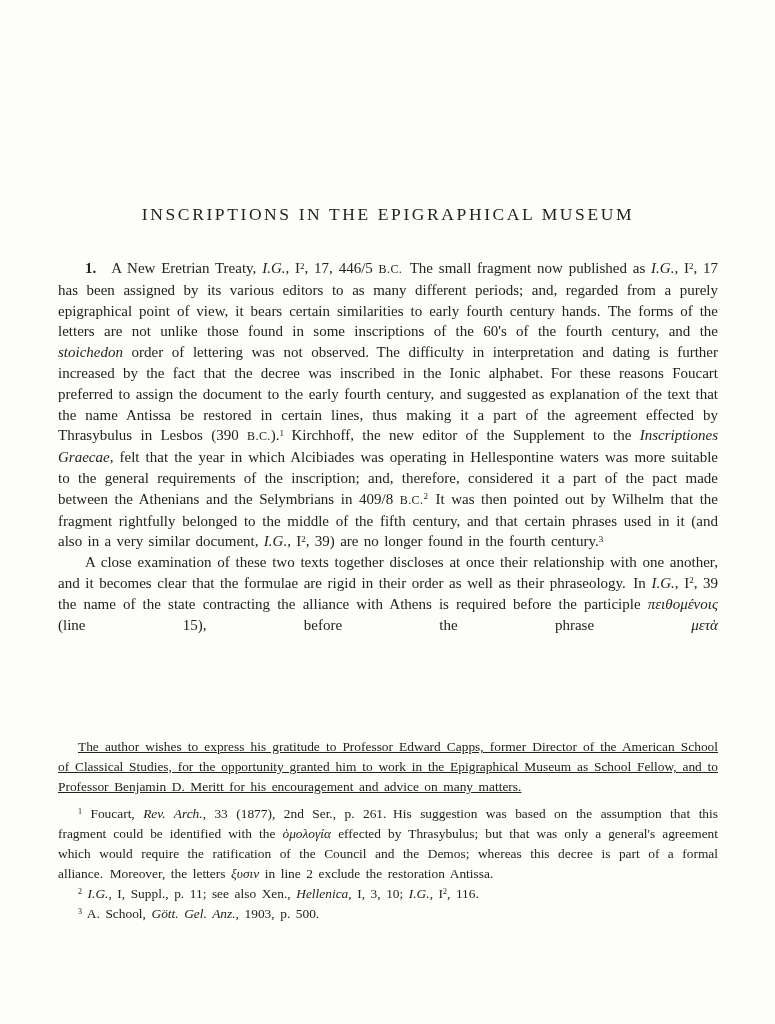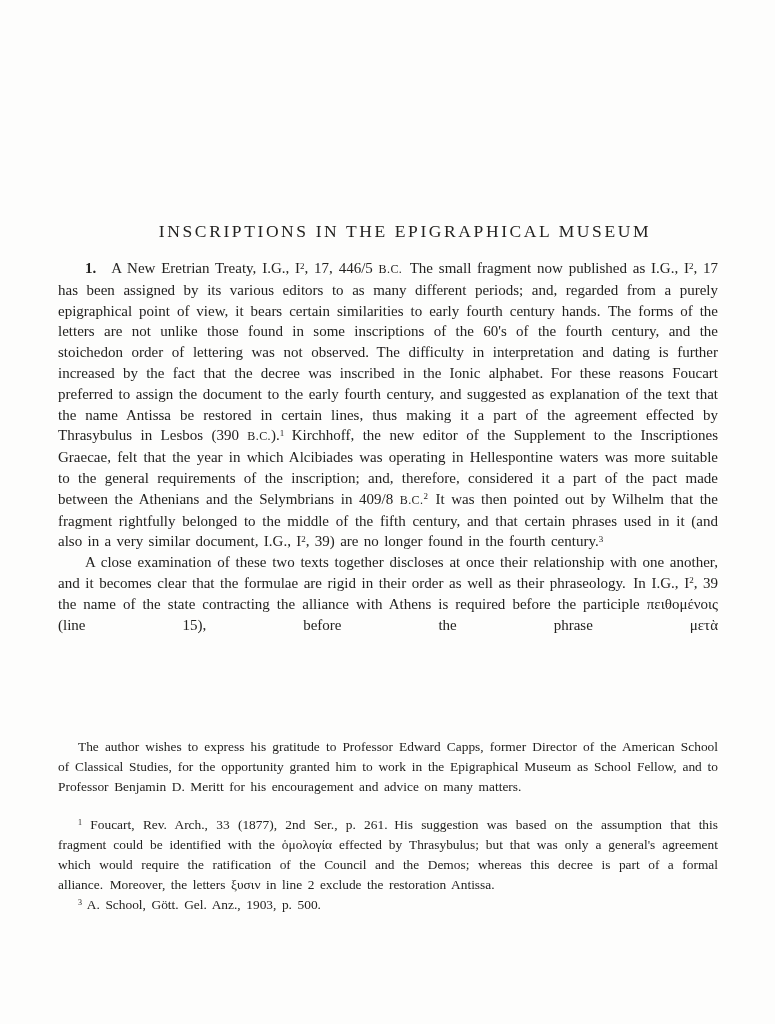--- a/index.html
+++ b/index.html
@@ -11,21 +11,21 @@
   }
   .page {
     position: relative;
     width: 775px; height: 1024px;
     background: #fdfdfc;
     overflow: hidden;
   }
   .title {
     position: absolute;
     left: 58px; top: 204px; width: 660px;
-    margin: 17px;
+    margin: 0;
     font-size: 17.5px;
     font-weight: 500;
     letter-spacing: 2.6px;
     text-align: center;
     white-space: nowrap;
   }
   .body-text {
     position: absolute;
     left: 58px; top: 258px; width: 660px;
     font-size: 15px;
@@ -37,22 +37,22 @@
   .body-text p.cont { text-align-last: justify; }
   .footnotes {
     position: absolute;
     left: 58px; top: 737px; width: 660px;
     font-size: 13.4px;
     line-height: 20px;
     text-align: justify;
     word-spacing: 2.2px;
   }
   .footnotes p { margin: 0; text-indent: 20px; }
-  .footnotes p.ack { margin-bottom: 18px; }
-  .it { }
+  .footnotes p.ack { margin-bottom: 7px; text-decoration: underline; }
+  .it { font-style: italic; }
   .bd { font-weight: bold; }
   .sc { font-size: 0.8em; letter-spacing: 0.4px; }
   sup {
     font-size: 0.6em;
     line-height: 0;
     position: relative;
     top: -0.5em;
     vertical-align: baseline;
     letter-spacing: 0;
   }
@@ -62,15 +62,16 @@
 
 <div class="page">
   <h1 class="title">INSCRIPTIONS IN THE EPIGRAPHICAL MUSEUM</h1>
   <div class="body-text">
       <p><span class="bd">1.</span><span> A New Eretrian Treaty, </span><span class="it">I.G.</span><span>, I</span><sup>2</sup><span>, 17, 446/5 </span><span class="sc">B.C.</span><span> The small fragment now published as </span><span class="it">I.G.</span><span>, I</span><sup>2</sup><span>, 17 has been assigned by its various editors to as many different periods; and, regarded from a purely epigraphical point of view, it bears certain similarities to early fourth century hands. The forms of the letters are not unlike those found in some inscriptions of the 60's of the fourth century, and the </span><span class="it">stoichedon</span><span> order of lettering was not observed. The difficulty in interpretation and dating is further increased by the fact that the decree was inscribed in the Ionic alphabet. For these reasons Foucart preferred to assign the document to the early fourth century, and suggested as explanation of the text that the name Antissa be restored in certain lines, thus making it a part of the agreement effected by Thrasybulus in Lesbos (390 </span><span class="sc">B.C.</span><span>).</span><sup>1</sup><span> Kirchhoff, the new editor of the Supplement to the </span><span class="it">Inscriptiones Graecae</span><span>, felt that the year in which Alcibiades was operating in Hellespontine waters was more suitable to the general requirements of the inscription; and, therefore, considered it a part of the pact made between the Athenians and the Selymbrians in 409/8 </span><span class="sc">B.C.</span><sup>2</sup><span> It was then pointed out by Wilhelm that the fragment rightfully belonged to the middle of the fifth century, and that certain phrases used in it (and also in a very similar document, </span><span class="it">I.G.</span><span>, I</span><sup>2</sup><span>, 39) are no longer found in the fourth century.</span><sup>3</sup></p>
       <p class="cont"><span>A close examination of these two texts together discloses at once their relationship with one another, and it becomes clear that the formulae are rigid in their order as well as their phraseology. In </span><span class="it">I.G.</span><span>, I</span><sup>2</sup><span>, 39 the name of the state contracting the alliance with Athens is required before the participle </span><span class="it">πειθομένοις</span><span> (line 15), before the phrase </span><span class="it">μετὰ</span></p>
     </div>
   <div class="footnotes">
       <p class="ack"><span>The author wishes to express his gratitude to Professor Edward Capps, former Director of the American School of Classical Studies, for the opportunity granted him to work in the Epigraphical Museum as School Fellow, and to Professor Benjamin D. Meritt for his encouragement and advice on many matters.</span></p>
       <p><sup>1</sup><span> Foucart, </span><span class="it">Rev. Arch.</span><span>, 33 (1877), 2nd Ser., p. 261. His suggestion was based on the assumption that this fragment could be identified with the </span><span class="it">ὁμολογία</span><span> effected by Thrasybulus; but that was only a general's agreement which would require the ratification of the Council and the Demos; whereas this decree is part of a formal alliance. Moreover, the letters </span><span class="it">ξυσιν</span><span> in line 2 exclude the restoration Antissa.</span></p>
+      <p><sup>2</sup><span> </span><span class="it">I.G.</span><span>, I, Suppl., p. 11; see also Xen., </span><span class="it">Hellenica</span><span>, I, 3, 10; </span><span class="it">I.G.</span><span>, I</span><sup>2</sup><span>, 116.</span></p>
       <p><sup>3</sup><span> A. School, </span><span class="it">Gött. Gel. Anz.</span><span>, 1903, p. 500.</span></p>
     </div>
 </div>
 
 </body></html>

